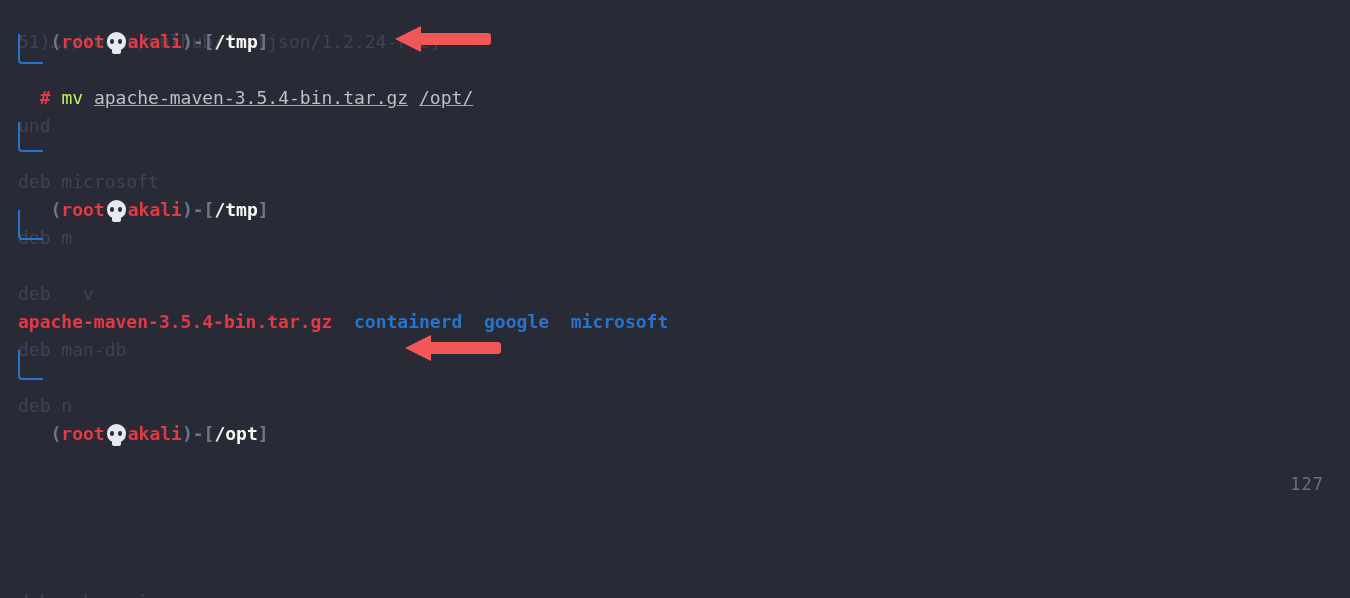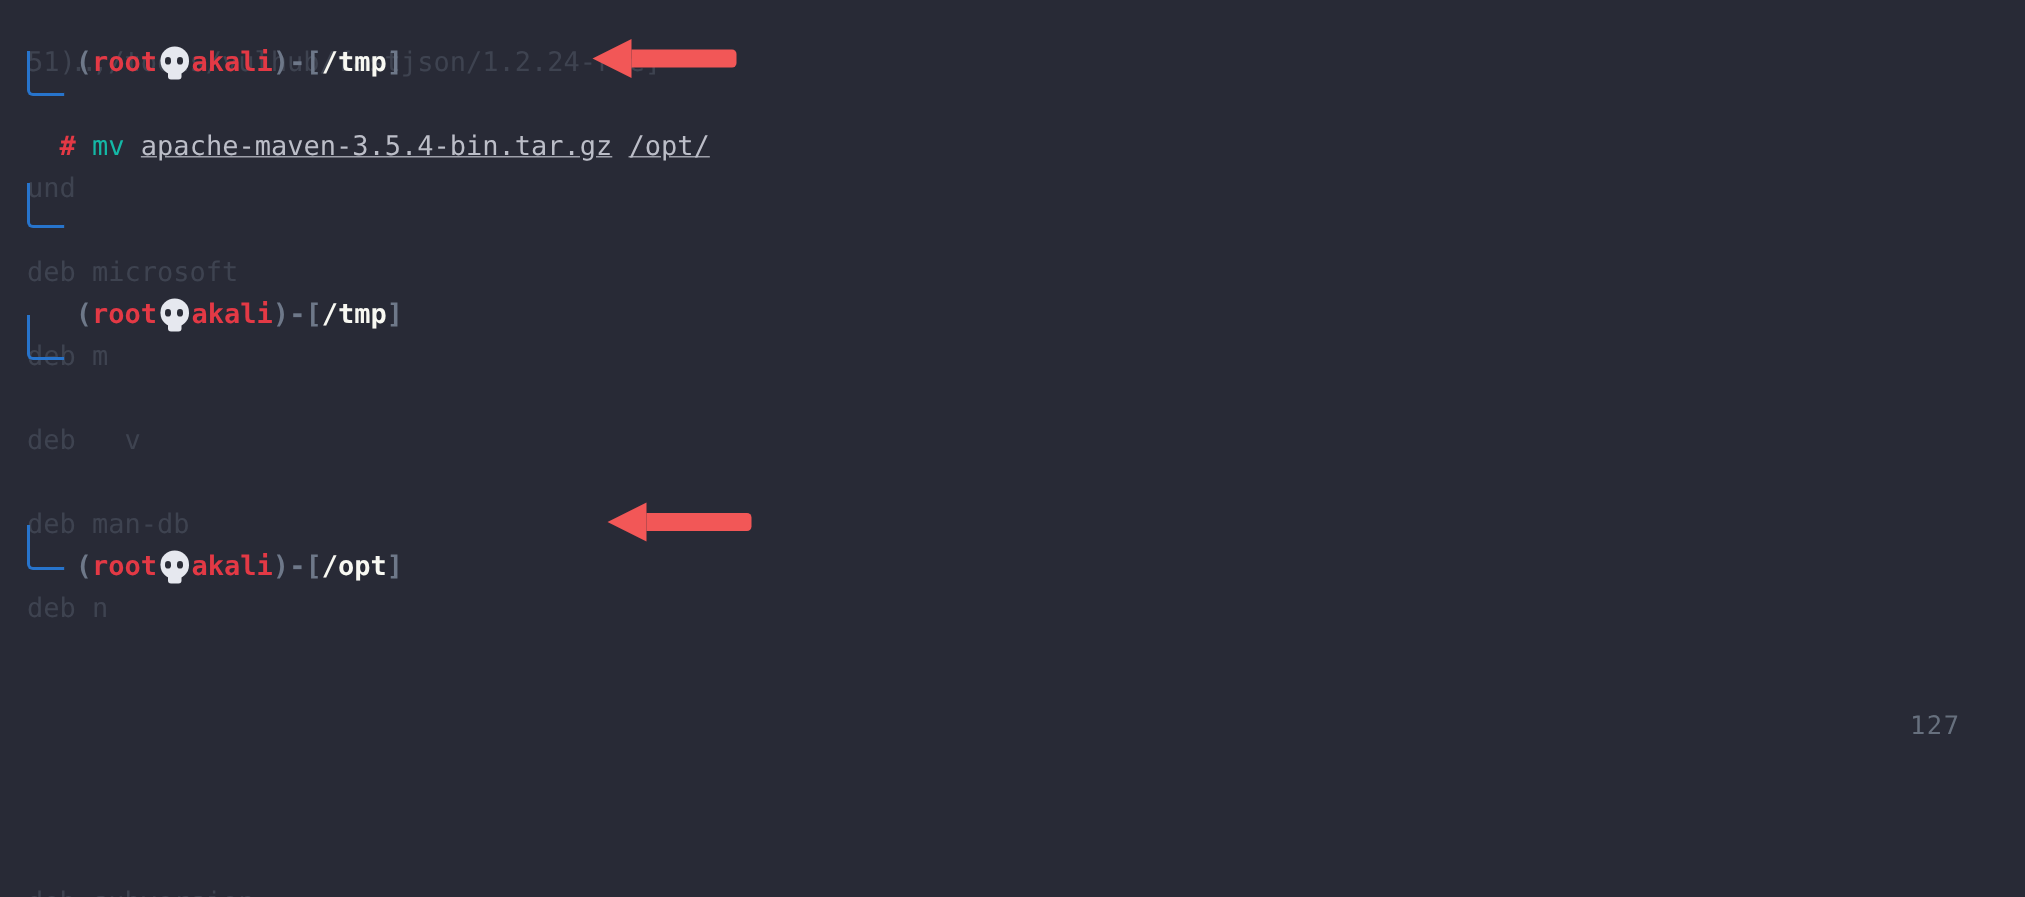--- a/index.html
+++ b/index.html
@@ -4,30 +4,30 @@
 <style>
   html,body{margin:0;padding:0;width:1350px;height:598px;overflow:hidden;background:#282a36;font-family:"DejaVu Sans Mono","Courier New",monospace;font-size:18px;line-height:28px;color:#f8f8f2;}
   .layer{position:absolute;left:18px;top:0;white-space:pre;}
   .front{left:18px;top:0;z-index:5;}
   .back {left:18px;top:0;z-index:1;opacity:.32;filter:none;}
   .dim   {color:#6e7889;font-weight:600;}
   .dimn  {color:#6e7889;}
   .red   {color:#e33945;font-weight:700;}
   .white {color:#f8f8f2;font-weight:600;}
   .blue  {color:#2774cc;font-weight:700;}
-  .cyan  {color:#14b8a6;}
+  .cyan  {color:#bef264;}
   .grey  {color:#bcbec8;}
   .under {text-decoration:underline;text-decoration-color:#9d9fa9;}
   .skull {display:inline-block;width:19px;height:19px;border-radius:50%/48%;background:#e6e8ef;position:relative;top:3px;margin:0 2px;}
   .skull::before{content:"";position:absolute;left:3px;top:7px;width:4.5px;height:5px;border-radius:50%;background:#2a2c37;box-shadow:8px 0 0 #2a2c37;}
   .skull::after{content:"";position:absolute;left:5px;bottom:-3px;width:9px;height:5px;background:#e6e8ef;border-radius:0 0 2px 2px;}
   .arrow{position:absolute;z-index:8;}
   .ah{width:0;height:0;border-top:13px solid transparent;border-bottom:13px solid transparent;border-right:26px solid #f25757;float:left;}
   .as{width:70px;height:12px;background:#f25757;float:left;margin-top:7px;border-radius:0 3px 3px 0;}
-  .pageno{position:absolute;right:43px;bottom:100px;color:#67707e;font-size:17px;z-index:6;letter-spacing:1px;}
+  .pageno{position:absolute;right:26px;bottom:100px;color:#67707e;font-size:17px;z-index:6;letter-spacing:1px;}
   .corner{position:absolute;left:18px;width:23px;height:28px;border-left:2px solid #2774cc;border-bottom:2px solid #2774cc;border-bottom-left-radius:4px;z-index:4;}
 </style>
 </head>
 <body>
 
 <div class="layer back">
 <span class="dimn">51)…,/tools/vulhub/fastjson/1.2.24-rce]</span>
 <br><br><span class="dimn">und   </span>
 <br><span class="dimn">deb microsoft</span>
 <br><span class="dimn">deb m</span>
@@ -50,20 +50,21 @@
 <div class="corner" style="top:122px"></div>
 <div class="corner" style="top:210px"></div>
 <div class="corner" style="top:350px"></div>
 
 <div class="layer front">
 <div>   <span class="dim">(</span><span class="red">root</span><span class="skull"></span><span class="red">akali</span><span class="dim">)</span><span class="dim">-</span><span class="dim">[</span><span class="white">/tmp</span><span class="dim">]</span></div>
 <div>  <span class="red">#</span> <span class="cyan">mv</span> <span class="grey under">apache-maven-3.5.4-bin.tar.gz</span> <span class="grey under">/opt/</span></div>
 <div>&nbsp;</div>
 <div>   <span class="dim">(</span><span class="red">root</span><span class="skull"></span><span class="red">akali</span><span class="dim">)</span><span class="dim">-</span><span class="dim">[</span><span class="white">/tmp</span><span class="dim">]</span></div>
 <div>&nbsp;</div>
+<div><span class="red">apache-maven-3.5.4-bin.tar.gz</span>  <span class="blue">containerd</span>  <span class="blue">google</span>  <span class="blue">microsoft</span></div>
 <div>&nbsp;</div>
 <div>   <span class="dim">(</span><span class="red">root</span><span class="skull"></span><span class="red">akali</span><span class="dim">)</span><span class="dim">-</span><span class="dim">[</span><span class="white">/opt</span><span class="dim">]</span></div>
 
 
 
 
 
 
 
 </div>

